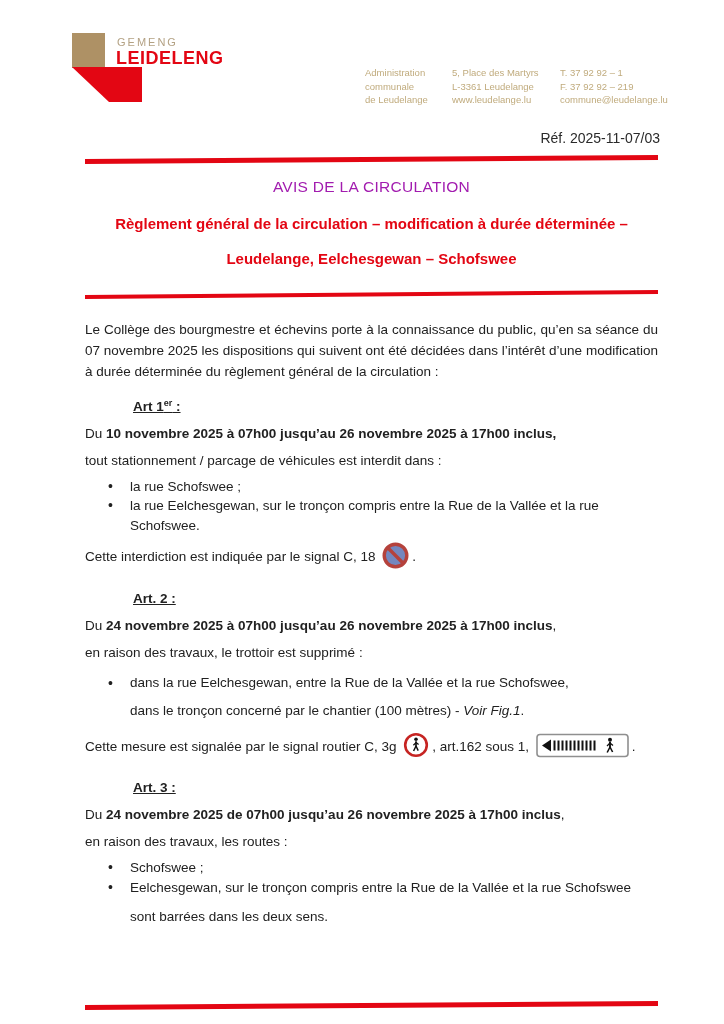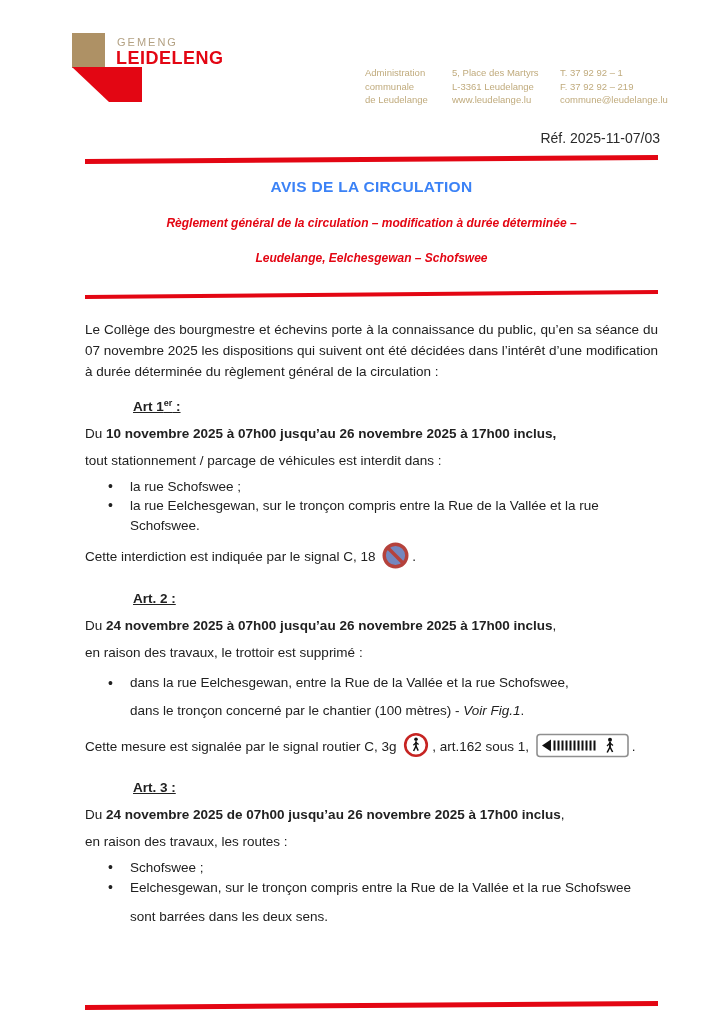--- a/index.html
+++ b/index.html
@@ -27,22 +27,22 @@
   .ref { position: absolute; right: 64px; top: 130px; font-size: 14px; color: #2a2a2a; }
 
   
   .content { position: absolute; left: 85px; top: 155px; width: 573px; font-size: 13.5px; line-height: 21px; }
 
   .rule { display: block; }
   .rule-1 { margin-bottom: 12px; }
   .rule-2 { margin-bottom: 20px; }
   .rule-bottom { position: absolute; left: 85px; top: 1001px; }
 
-  .doc-title { text-align: center; color: #3b82f6; font-size: 15.5px; font-weight: bold; letter-spacing: 0.3px; margin-bottom: 16px; }
-  .doc-sub { text-align: center; color: #e30613; font-size: 12px; font-weight: bold; margin-bottom: 14px; font-style: italic; }
+  .doc-title { text-align: center; color: #a21caf; font-size: 15.5px; font-weight: normal; letter-spacing: 0.3px; margin-bottom: 16px; }
+  .doc-sub { text-align: center; color: #e30613; font-size: 15px; font-weight: bold; margin-bottom: 14px; }
   .doc-sub.last { margin-bottom: 21px; }
 
   .intro { text-align: justify; margin-bottom: 10px; }
 
   .art-heading { font-size: 13.5px; font-weight: bold; margin-bottom: 6px; margin-left: 48px; }
   .art-heading .u { text-decoration: underline; }
   .art-heading sup { font-size: 9px; }
   .h-gap-1 { margin-top: 10px; }
   .h-gap-2 { margin-top: 17px; }
   .h-gap-3 { margin-top: 17px; }

